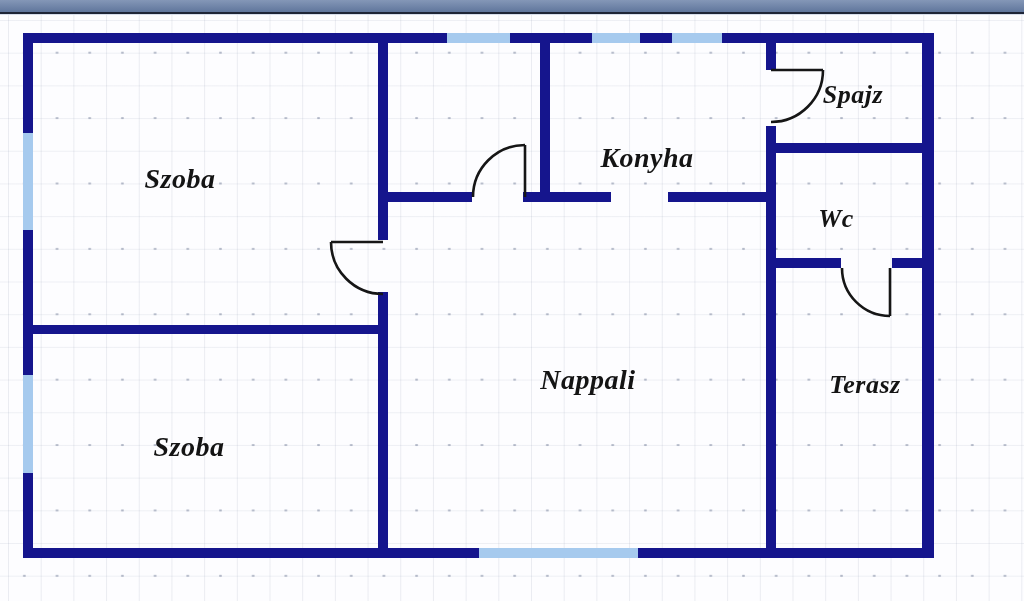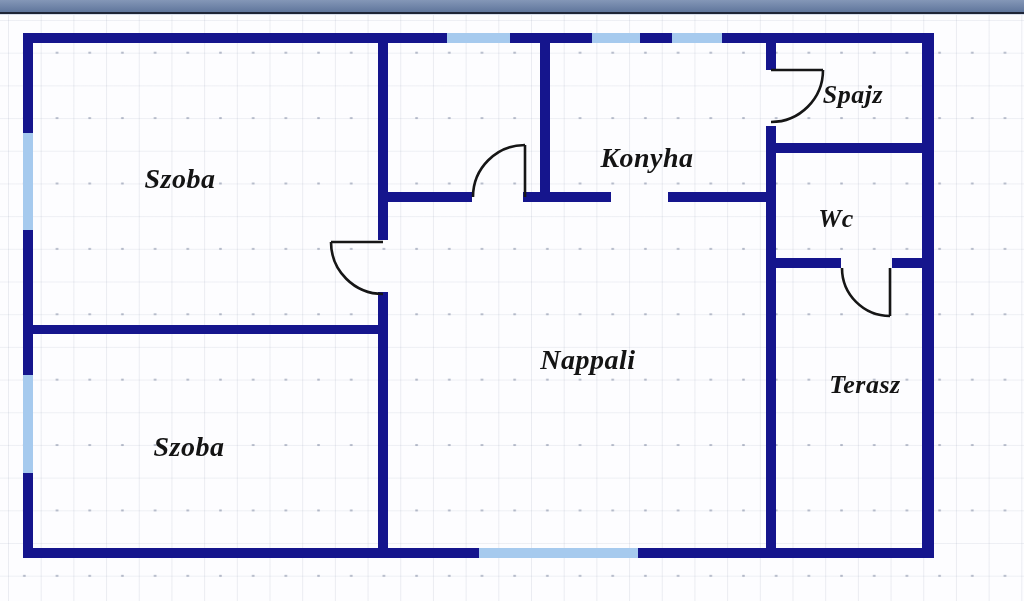--- a/index.html
+++ b/index.html
@@ -81,17 +81,17 @@
           <path d="M771,70 L823,70" fill="none" stroke="#161616" stroke-width="2.6"></path>
           <path d="M823,70 A52,52 0 0 1 771,122" fill="none" stroke="#161616" stroke-width="2.6"></path>
           <path d="M890,268 L890,316" fill="none" stroke="#161616" stroke-width="2.6"></path>
           <path d="M842,268 A48,48 0 0 0 890,316" fill="none" stroke="#161616" stroke-width="2.6"></path>
         </g>
     </svg>
     <div class="room-label" style="left: 180px; top: 179px; color: rgb(20, 20, 20);">Szoba</div>
     <div class="room-label" style="left: 647px; top: 126px; color: rgb(20, 20, 20); margin-top: 32px;">Konyha</div>
     <div class="room-label small" style="left: 853px; top: 95px; color: rgb(20, 20, 20);">Spajz</div>
     <div class="room-label small" style="left: 836px; top: 211px; color: rgb(20, 20, 20); margin-top: 8px;">Wc</div>
-    <div class="room-label" style="left: 588px; top: 360px; color: rgb(20, 20, 20);">Nappali</div>
+    <div class="room-label" style="left: 588px; top: 380px; color: rgb(20, 20, 20);">Nappali</div>
     <div class="room-label small" style="left: 865px; top: 385px; color: rgb(20, 20, 20);">Terasz</div>
     <div class="room-label" style="left: 189px; top: 447px; color: rgb(20, 20, 20);">Szoba</div>
   </div>
 </div>
 
 </body></html>

